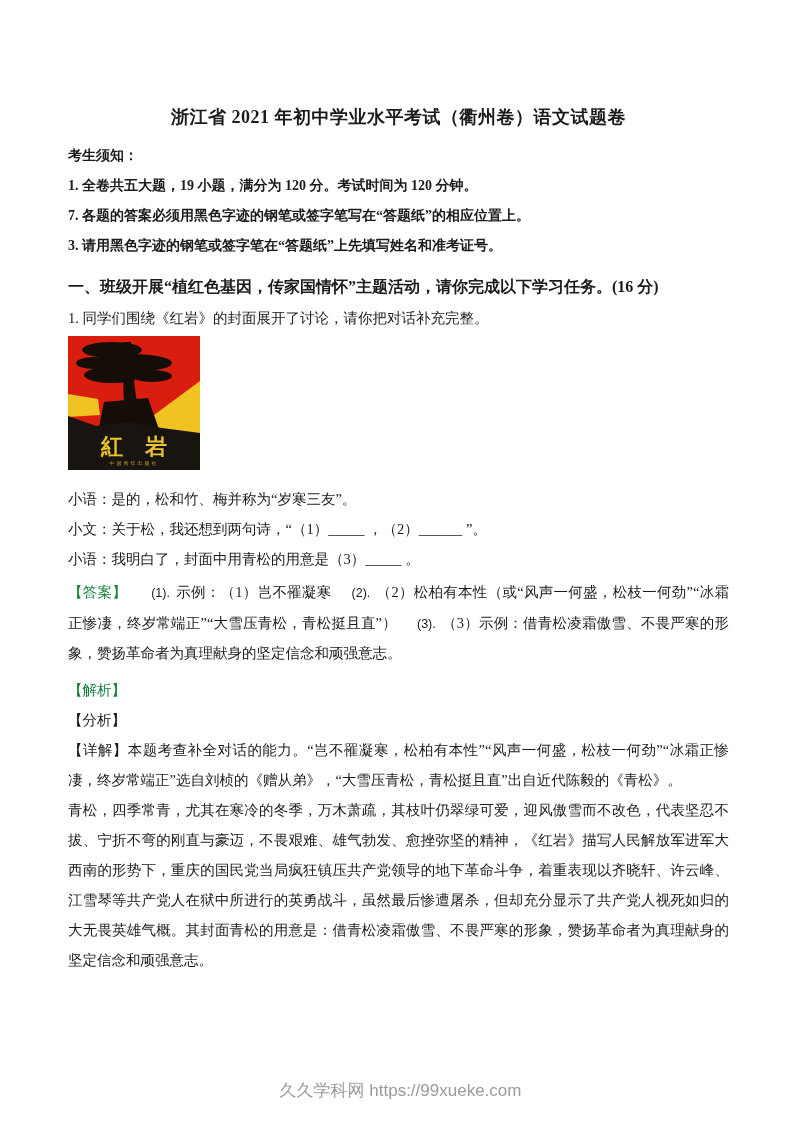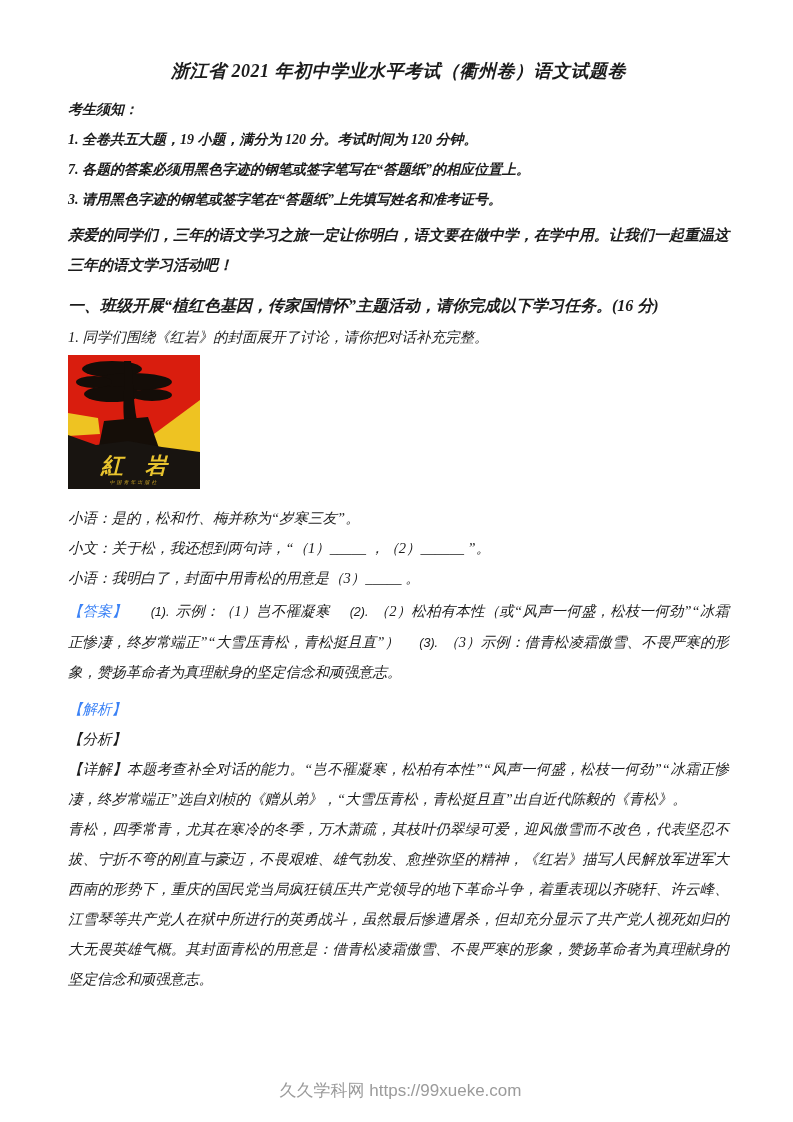--- a/index.html
+++ b/index.html
@@ -1,33 +1,33 @@
 <!DOCTYPE html>
 <html><head>
 <meta charset="utf-8">
 <style>
   html,body{margin:0;padding:0;}
   body{
     width:793px;height:1122px;position:relative;background:#ffffff;
     font-family:"Liberation Serif","DejaVu Serif",serif;
     color:#1b1b1b;overflow:hidden;
   }
-  .page{box-sizing:border-box;padding:60px 64px 0 68px;font-style:italic;}
+  .page{box-sizing:border-box;padding:106px 64px 0 68px;}
   .title{
     font-size:18px;font-weight:bold;text-align:center;
     margin:0 0 13px 0;line-height:22px;letter-spacing:0.5px;
   }
   .bold-line{font-size:14px;font-weight:bold;line-height:30px;margin:0;}
   .intro{font-size:15px;font-weight:bold;line-height:30px;margin:5px 0 0 0;text-align:justify;}
   .section-heading{font-size:16px;font-weight:bold;line-height:32px;margin:10px 0 0 0;}
   .regular{font-size:14.5px;line-height:30px;margin:0;}
   .cover-wrap{margin:3px 0 14px 0;height:134px;}
   .dialogue-p{font-size:14.5px;line-height:30px;margin:0;}
   .answer-p{font-size:14.5px;line-height:29.5px;margin:4px 0 0 0;text-align:justify;}
-  .blue{color:#3b82f6;}
+  .blue{color:#15803d;}
   .label-gap{margin-right:24px;}
   .answer-part{margin-right:20px;}
   .marker{font-family:"Liberation Sans","DejaVu Sans",sans-serif;font-size:12.5px;margin-right:6px;}
   .analysis-line{font-size:14.5px;line-height:30px;margin:0;}
   .analysis-first{margin-top:6px;}
   .detail-p{font-size:14.5px;line-height:30px;margin:0;text-align:justify;}
   .footer{
     position:absolute;left:8px;right:0;bottom:20px;text-align:center;
     font-family:"Liberation Sans","DejaVu Sans",sans-serif;
     font-size:17px;color:#9b9b9b;
@@ -38,21 +38,20 @@
 
 <div class="page">
 
   <h1 class="title">浙江省 2021 年初中学业水平考试（衢州卷）语文试题卷</h1>
 
   <p class="bold-line">考生须知：</p>
   <p class="bold-line">1. 全卷共五大题，19 小题，满分为 120 分。考试时间为 120 分钟。</p>
   <p class="bold-line">7. 各题的答案必须用黑色字迹的钢笔或签字笔写在“答题纸”的相应位置上。</p>
   <p class="bold-line">3. 请用黑色字迹的钢笔或签字笔在“答题纸”上先填写姓名和准考证号。</p>
 
-  <p class="intro">亲爱的同学们，三年的语文学习之旅一定让你明白，语文要在做中学，在学中用。让我们一起重温这三年的语文学习活动吧！</p>
 
   <p class="section-heading">一、班级开展“植红色基因，传家国情怀”主题活动，请你完成以下学习任务。(16 分)</p>
 
   <p class="regular">1. 同学们围绕《红岩》的封面展开了讨论，请你把对话补充完整。</p>
 
   <div class="cover-wrap">
     <svg width="132" height="134" viewBox="0 0 132 134">
       <rect x="0" y="0" width="132" height="134" fill="#d91d0e"></rect>
       <polygon points="0,58 30,63 32,79 0,81" fill="#eec322"></polygon>
       <polygon points="82,82 132,45 132,100 88,95" fill="#eec322"></polygon>

